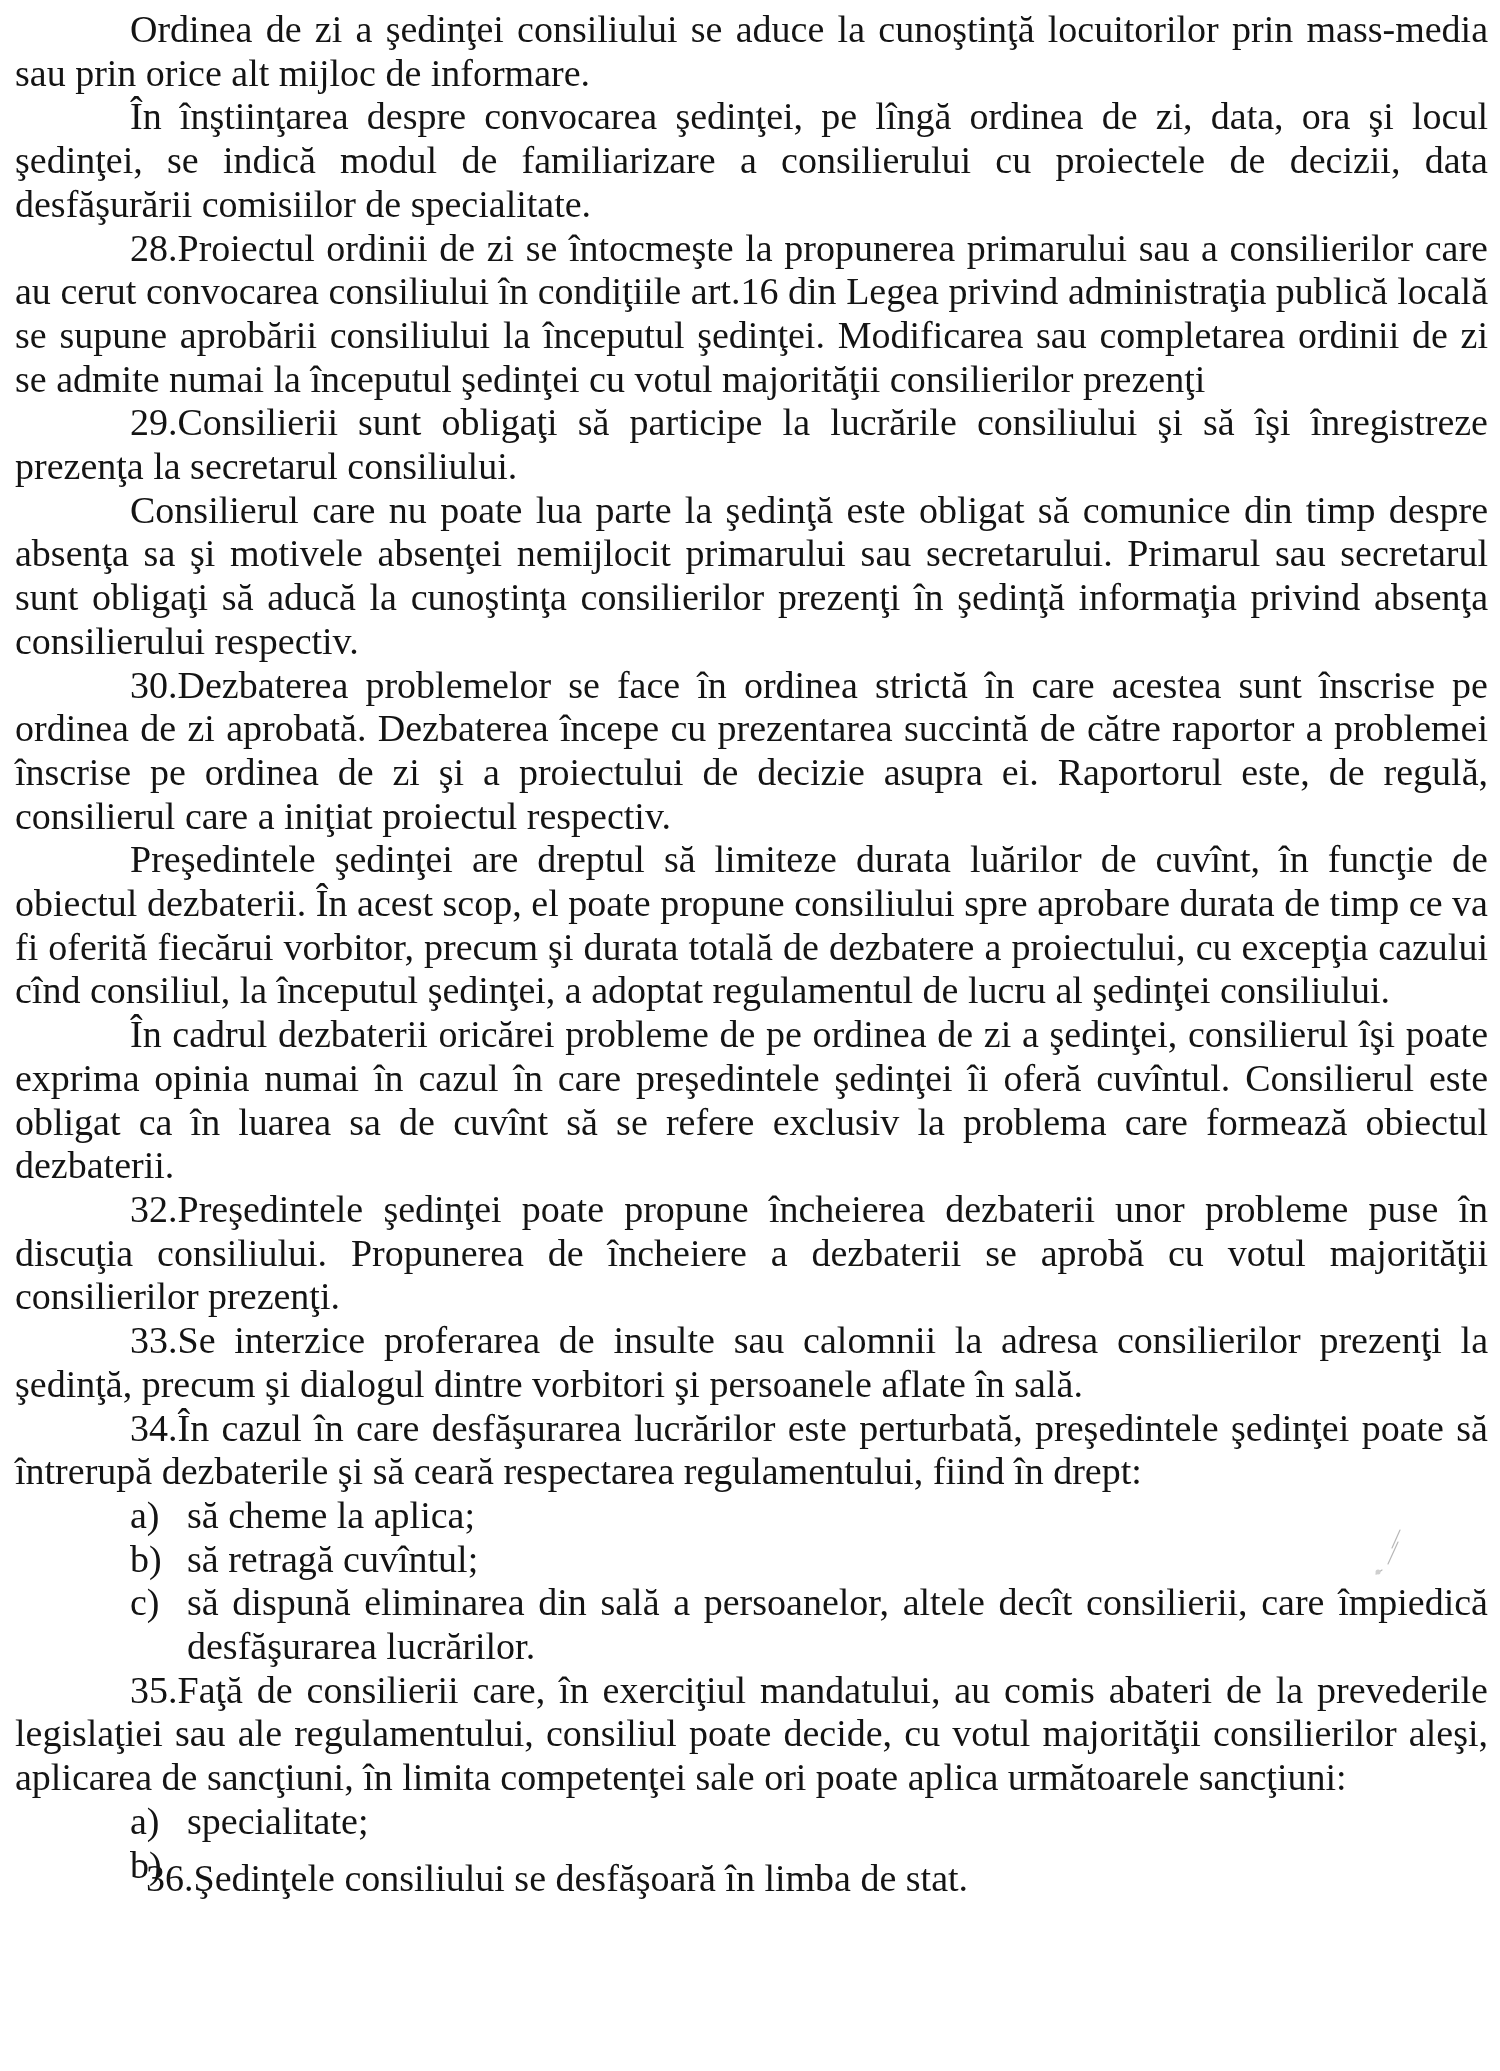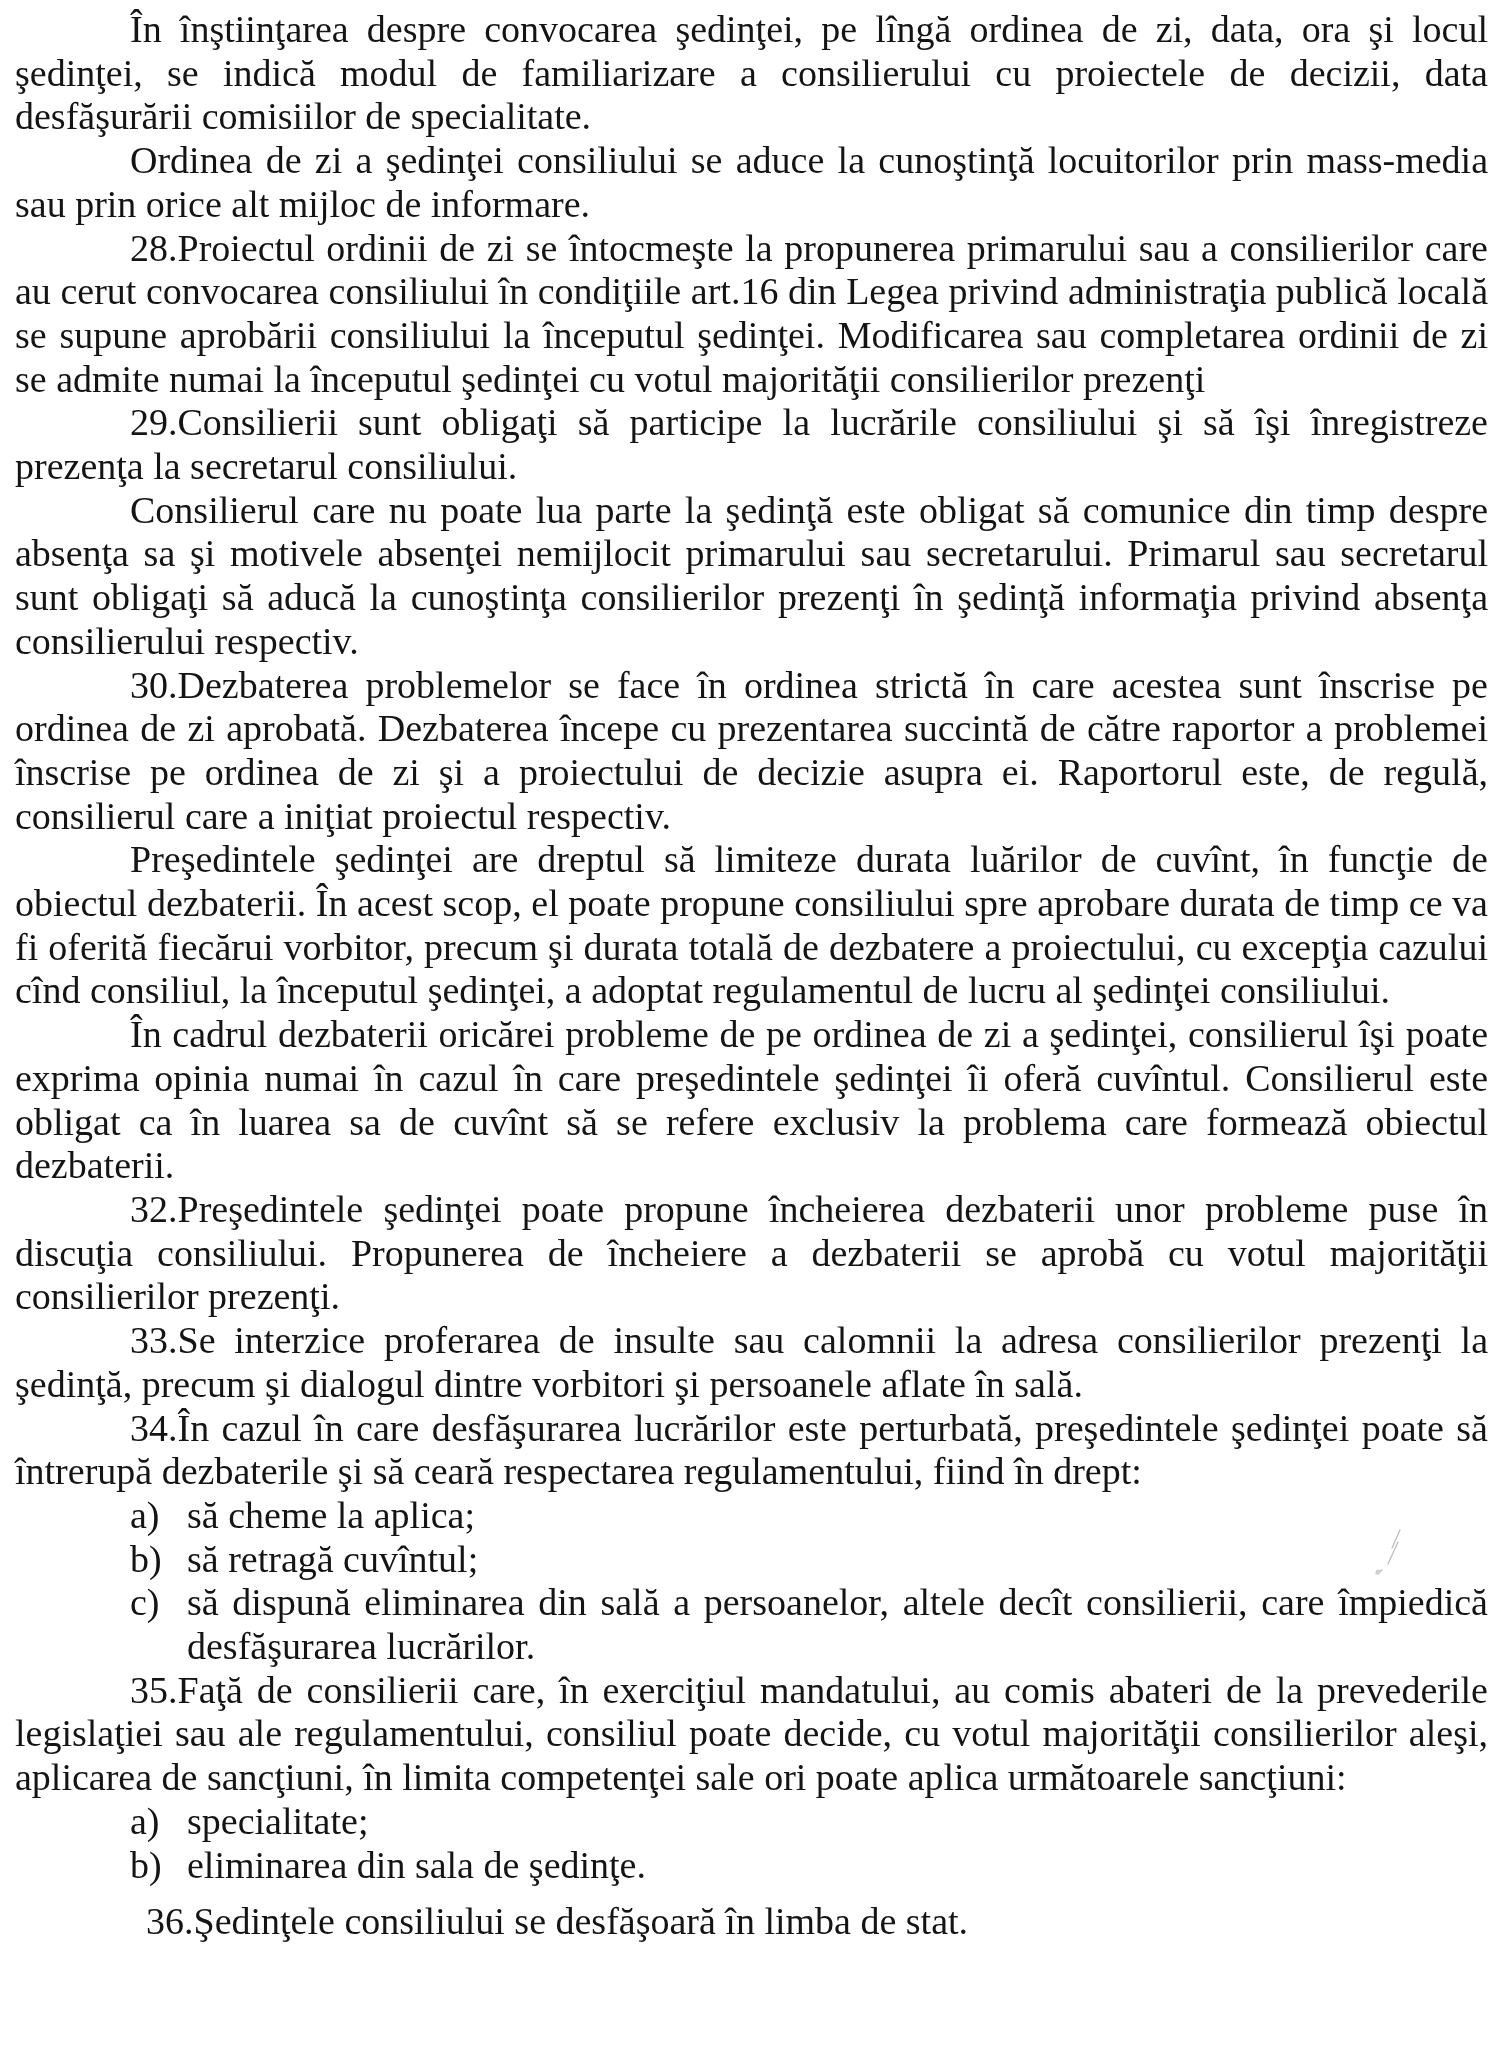--- a/index.html
+++ b/index.html
@@ -26,22 +26,22 @@
   .plain-indented { margin: 13px; padding-left: 118px; text-align: left; }
   .pencil-mark {
     position: absolute; left: 1370px; top: 1528px; width: 60px; height: 60px;
     pointer-events: none;
   }
 </style>
 </head>
 <body>
 
 <div class="page">
+  <p class="p">Ordinea de zi a şedinţei consiliului se aduce la cunoştinţă locuitorilor prin mass-media sau prin orice alt mijloc de informare.</p>
   <p class="p">În înştiinţarea despre convocarea şedinţei, pe lîngă ordinea de zi, data, ora şi locul şedinţei, se indică modul de familiarizare a consilierului cu proiectele de decizii, data desfăşurării comisiilor de specialitate.</p>
-  <p class="p">Ordinea de zi a şedinţei consiliului se aduce la cunoştinţă locuitorilor prin mass-media sau prin orice alt mijloc de informare.</p>
   <p class="p">28.Proiectul ordinii de zi se întocmeşte la propunerea primarului sau a consilierilor care au cerut convocarea consiliului în condiţiile art.16 din Legea privind administraţia publică locală se supune aprobării consiliului la începutul şedinţei. Modificarea sau completarea ordinii de zi se admite numai la începutul şedinţei cu votul  majorităţii consilierilor prezenţi</p>
   <p class="p">29.Consilierii sunt obligaţi să participe la lucrările consiliului şi să îşi înregistreze prezenţa la secretarul consiliului.</p>
   <p class="p">Consilierul care nu poate lua parte la şedinţă este obligat să comunice din timp despre absenţa sa şi motivele absenţei nemijlocit primarului sau secretarului. Primarul sau secretarul sunt obligaţi să aducă la  cunoştinţa consilierilor prezenţi în şedinţă informaţia privind absenţa consilierului respectiv.</p>
   <p class="p">30.Dezbaterea problemelor se face în ordinea strictă în care acestea sunt înscrise pe ordinea de zi aprobată. Dezbaterea începe cu prezentarea succintă de către raportor a problemei înscrise pe ordinea de zi şi a proiectului de decizie asupra ei. Raportorul este, de regulă, consilierul care a iniţiat proiectul respectiv.</p>
   <p class="p">Preşedintele şedinţei are dreptul să limiteze durata luărilor de cuvînt, în funcţie de obiectul dezbaterii. În acest scop, el poate propune consiliului spre aprobare durata de timp ce va fi oferită fiecărui vorbitor, precum şi durata totală de dezbatere a proiectului, cu excepţia cazului cînd consiliul, la începutul şedinţei, a adoptat regulamentul de lucru al şedinţei consiliului.</p>
   <p class="p">În cadrul dezbaterii oricărei probleme de pe ordinea de zi a şedinţei, consilierul îşi poate exprima opinia numai în cazul în care preşedintele şedinţei îi oferă cuvîntul. Consilierul este obligat ca în luarea sa de cuvînt să se refere exclusiv la problema care formează obiectul dezbaterii.</p>
   <p class="p">32.Preşedintele şedinţei poate propune încheierea dezbaterii unor probleme puse în discuţia consiliului. Propunerea de încheiere a dezbaterii se aprobă cu votul majorităţii consilierilor prezenţi.</p>
   <p class="p">33.Se interzice proferarea de insulte sau calomnii la adresa consilierilor prezenţi la şedinţă, precum şi dialogul dintre vorbitori şi persoanele aflate în sală.</p>
   <p class="p">34.În cazul în care desfăşurarea lucrărilor este perturbată, preşedintele şedinţei poate să întrerupă dezbaterile şi să ceară respectarea regulamentului, fiind în drept:</p>
 
@@ -59,21 +59,20 @@
   </div>
 
   <p class="p">35.Faţă de consilierii care, în exerciţiul mandatului, au comis abateri de la prevederile legislaţiei sau ale regulamentului, consiliul poate decide, cu votul majorităţii consilierilor aleşi, aplicarea de sancţiuni, în limita competenţei sale ori poate aplica următoarele sancţiuni:</p>
 
   <div class="list-item">
     <span class="marker">a)</span>
     <span>specialitate;</span>
   </div>
   <div class="list-item">
     <span class="marker">b)</span>
-    <span>eliminarea din sala de şedinţe.</span>
   </div>
 
   <p class="plain-indented">36.Şedinţele consiliului se desfăşoară în limba de stat.</p>
 </div>
 
 <svg class="pencil-mark" viewBox="0 0 60 60">
   <path d="M30 2 L22 20 M28 14 L18 36 M12 42 L6 46" stroke="#b8b8b8" stroke-width="1.2" fill="none" stroke-linecap="round"></path>
   <circle cx="8" cy="44" r="2.5" fill="#cfcfcf"></circle>
 </svg>
 

